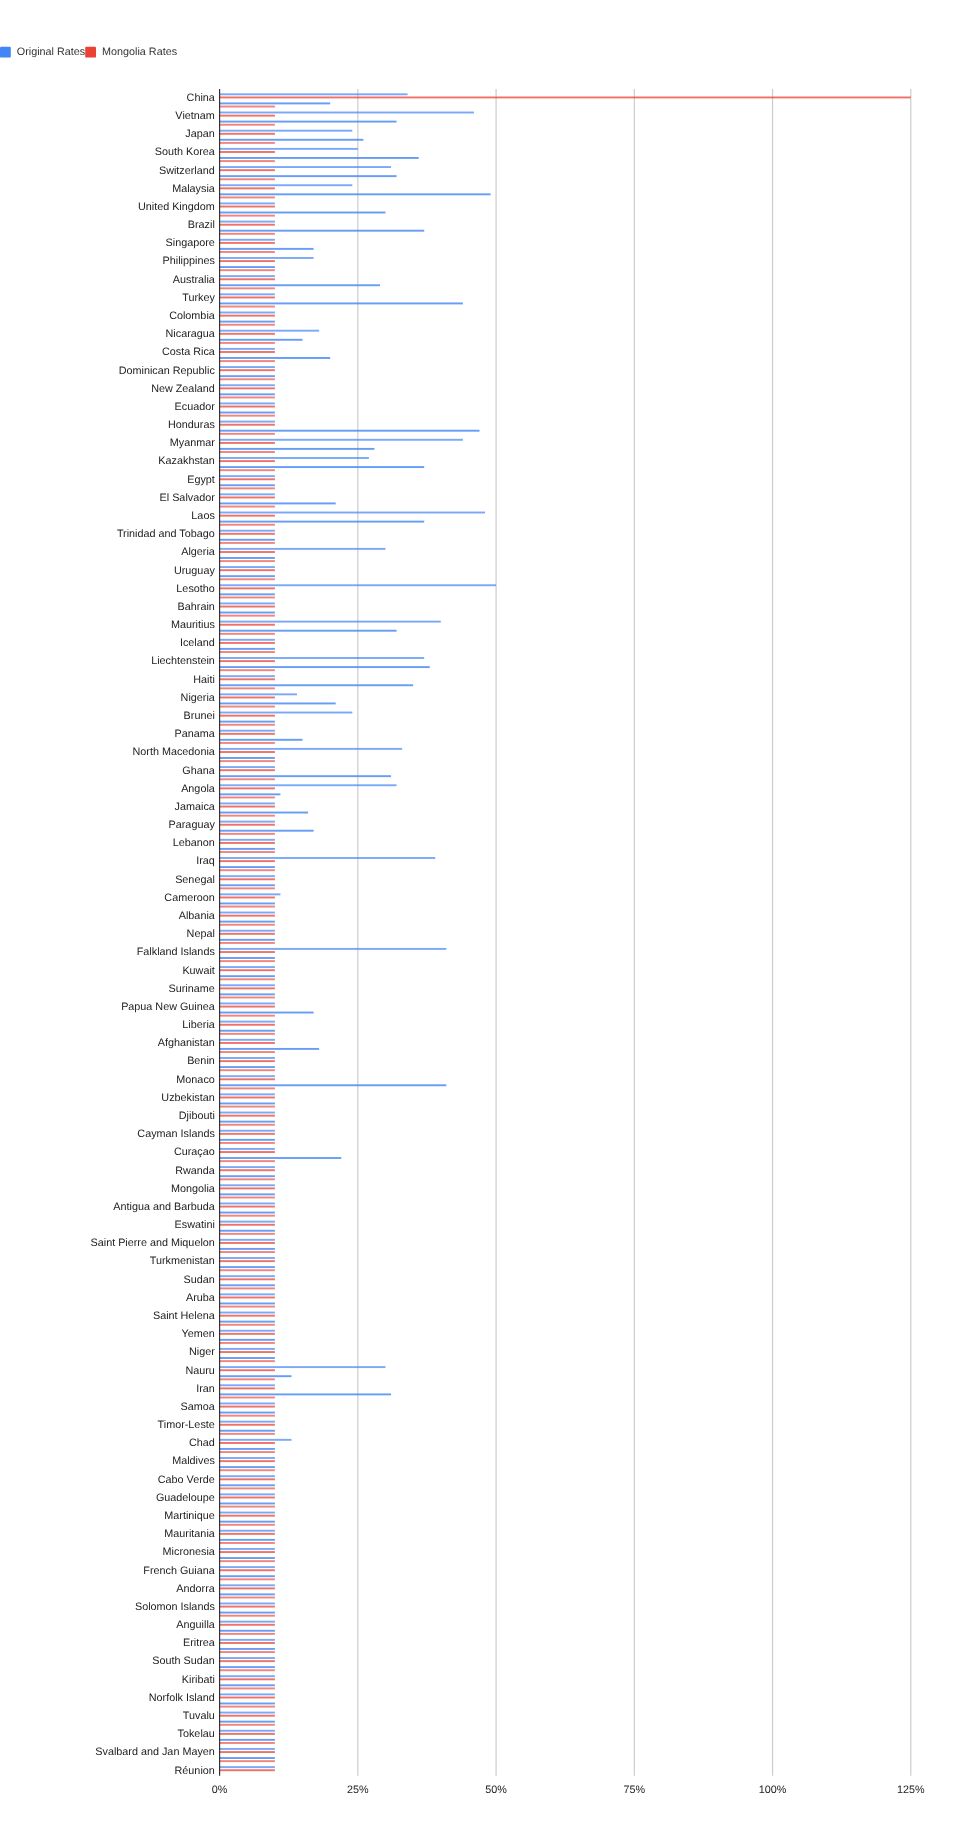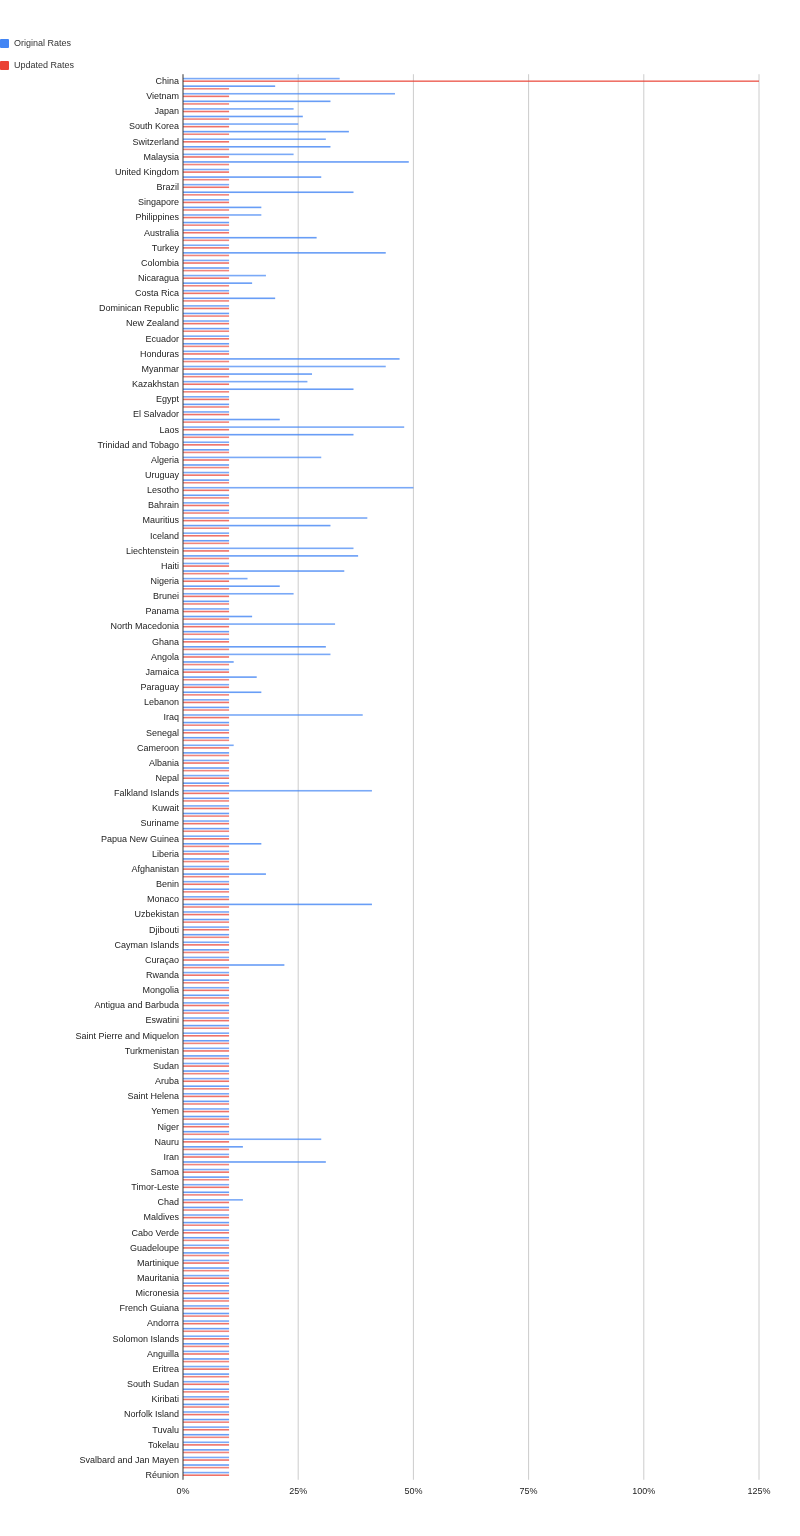--- a/index.html
+++ b/index.html
@@ -1,36 +1,36 @@
 <!DOCTYPE html>
 <html><head>
 <meta charset="utf-8">
 <style>
   html, body { margin: 0; padding: 0; background: #ffffff; }
   body { width: 800px; height: 1536px; position: relative; overflow: hidden;
          font-family: "Liberation Sans", sans-serif; color: #222; }
   .legend { position: absolute; top: 38px; left: 0; width: 800px; display: flex;
-            justify-content: center; gap: 12px; font-size: 9px; color: #333; flex-direction: column; }
+            font-size: 9px; color: #333; }
   .legend-item { display: flex; align-items: center; gap: 5px; }
   .swatch { width: 9px; height: 9px; border-radius: 1px; display: inline-block; }
   #chart { position: absolute; left: 0; top: 0; }
   .cat-label { font-size: 9px; fill: #222; }
   .tick-label { font-size: 9px; fill: #222; }
 </style>
 </head>
 <body>
 
 <div class="legend">
   <div class="legend-item">
     <span class="swatch" style="background:#4285f4"></span>
     <span>Original Rates</span>
   </div>
   <div class="legend-item">
     <span class="swatch" style="background:#ea4335"></span>
-    <span>Updated Rates</span>
+    <span>Mongolia Rates</span>
   </div>
 </div>
 
 <svg id="chart" width="800" height="1536" xmlns="http://www.w3.org/2000/svg">
   <g id="grid">
       <line x1="298.2" x2="298.2" y1="74.21195652173913" y2="1479.7880434782608" stroke="#cccccc" stroke-width="1"></line>
       <line x1="413.4" x2="413.4" y1="74.21195652173913" y2="1479.7880434782608" stroke="#cccccc" stroke-width="1"></line>
       <line x1="528.5999999999999" x2="528.5999999999999" y1="74.21195652173913" y2="1479.7880434782608" stroke="#cccccc" stroke-width="1"></line>
       <line x1="643.8" x2="643.8" y1="74.21195652173913" y2="1479.7880434782608" stroke="#cccccc" stroke-width="1"></line>
       <line x1="759" x2="759" y1="74.21195652173913" y2="1479.7880434782608" stroke="#cccccc" stroke-width="1"></line>

